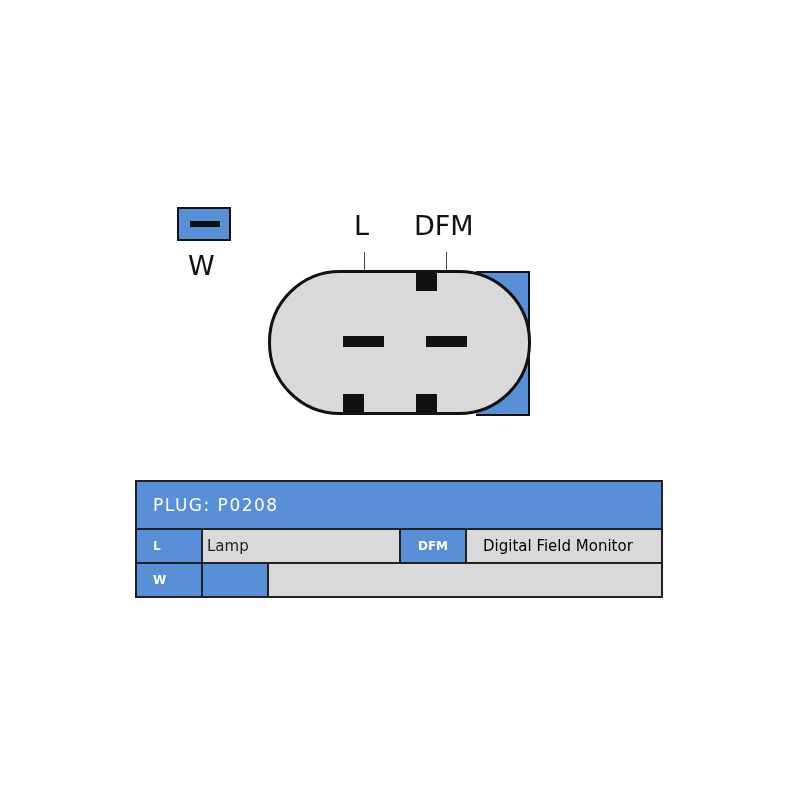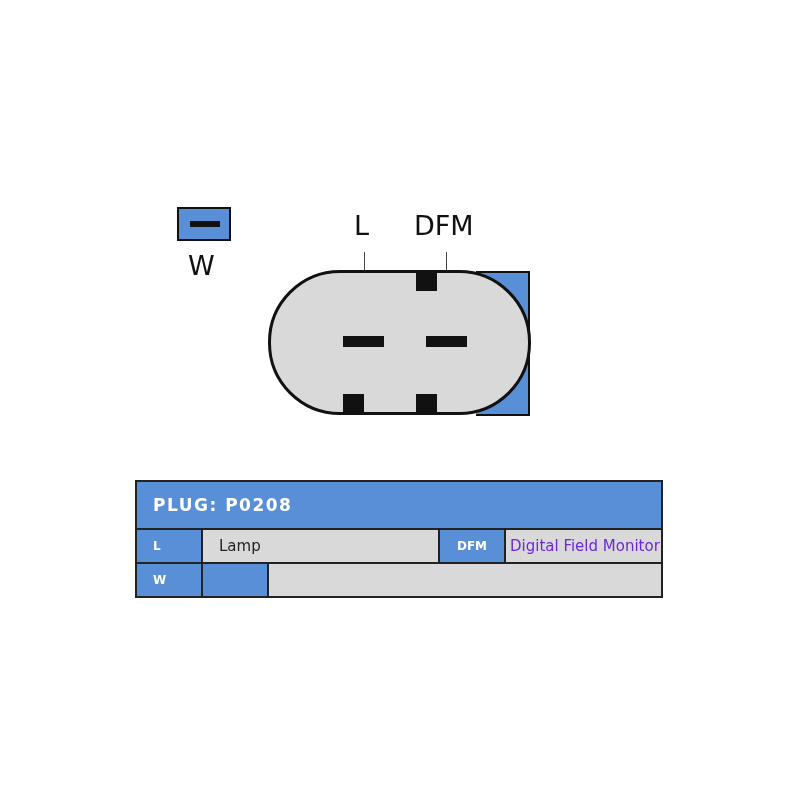--- a/index.html
+++ b/index.html
@@ -7,28 +7,28 @@
     .abs { position:absolute; }
     .w-box { left:177px; top:207px; width:50px; height:30px; background:#588fd6; border:2px solid #111; }
     .w-bar { left:11px; top:12px; width:30px; height:6px; background:#111; position:absolute; }
     .w-label { left:188px; top:250px; font-size:27px; color:#111; }
     .pin-label { font-size:27px; color:#111; top:210px; }
     .lead { width:1px; background:#444; top:252px; height:59px; }
     .blue-corner { left:476px; top:271px; width:52px; height:141px; background:#588fd6; border:2px solid #111; border-left:none; }
     .connector { left:268px; top:270px; width:259px; height:141px; background:#d9d9d9; border:3px solid #111; border-radius:72px; box-sizing:border-box; width:263px; height:145px; }
     .pin { background:#111; }
     .table { left:135px; top:480px; width:528px; border:2px solid #222; box-sizing:border-box; }
-    .thead { height:46px; background:#588fd6; color:#fff; font-weight:bold; font-size:17px; letter-spacing:1.5px; display:flex; align-items:center; padding-left:16px; border-bottom:2px solid #222; }
+    .thead { height:46px; background:#588fd6; color:#fff; font-weight:normal; font-size:17px; letter-spacing:1.5px; display:flex; align-items:center; padding-left:16px; border-bottom:2px solid #222; }
     .trow { display:flex; height:32px; }
     .trow + .trow { border-top:2px solid #222; }
     .cell { display:flex; align-items:center; font-size:15px; box-sizing:border-box; }
     .c-key { width:66px; background:#588fd6; color:#fff; font-weight:bold; font-size:12px; padding-left:16px; border-right:2px solid #222; }
-    .c-val { width:237px; background:#d9d9d9; color:#222; padding-left:16px; border-right:2px solid #222; }
+    .c-val { width:198px; background:#d9d9d9; color:#222; padding-left:4px; border-right:2px solid #222; }
     .c-key2 { width:66px; background:#588fd6; color:#fff; font-weight:bold; font-size:12px; justify-content:center; border-right:2px solid #222; }
-    .c-val2 { flex:1; background:#d9d9d9; color:#6d28d9; padding-left:4px; }
+    .c-val2 { flex:1; background:#d9d9d9; color:#000000; padding-left:16px; }
   </style>
 </head>
 <body>
 
 <div class="abs w-box">
   <div class="w-bar"></div>
 </div>
 <div class="abs w-label">W</div>
 
 <div class="abs pin-label" style="left:354px;">L</div>

